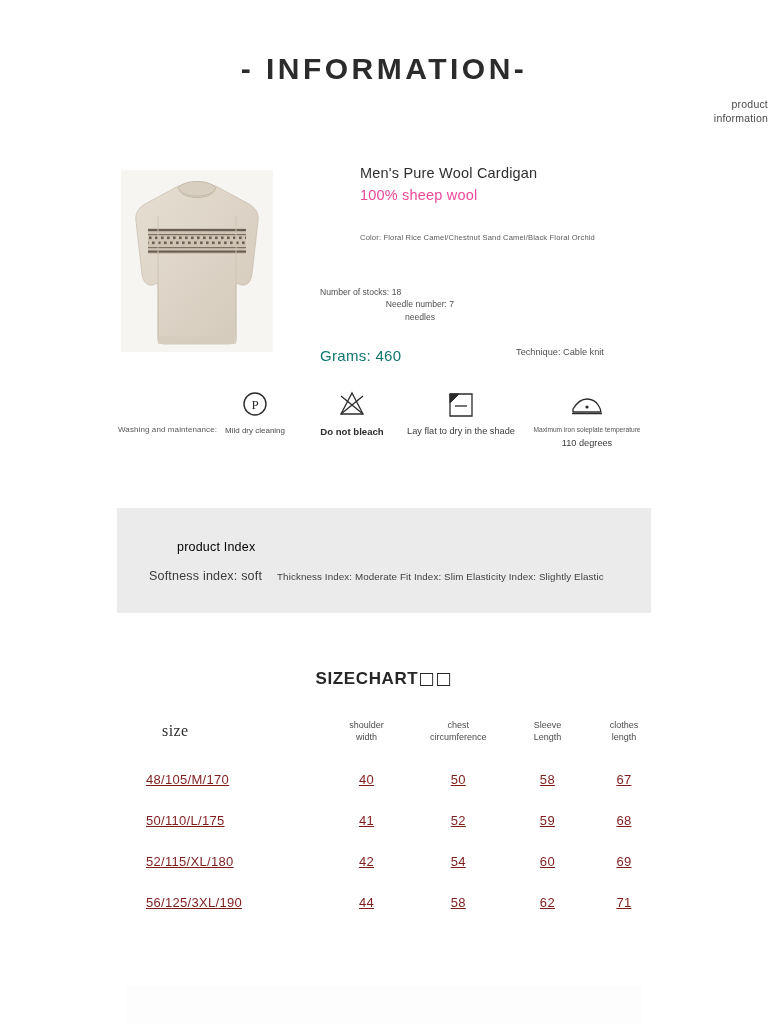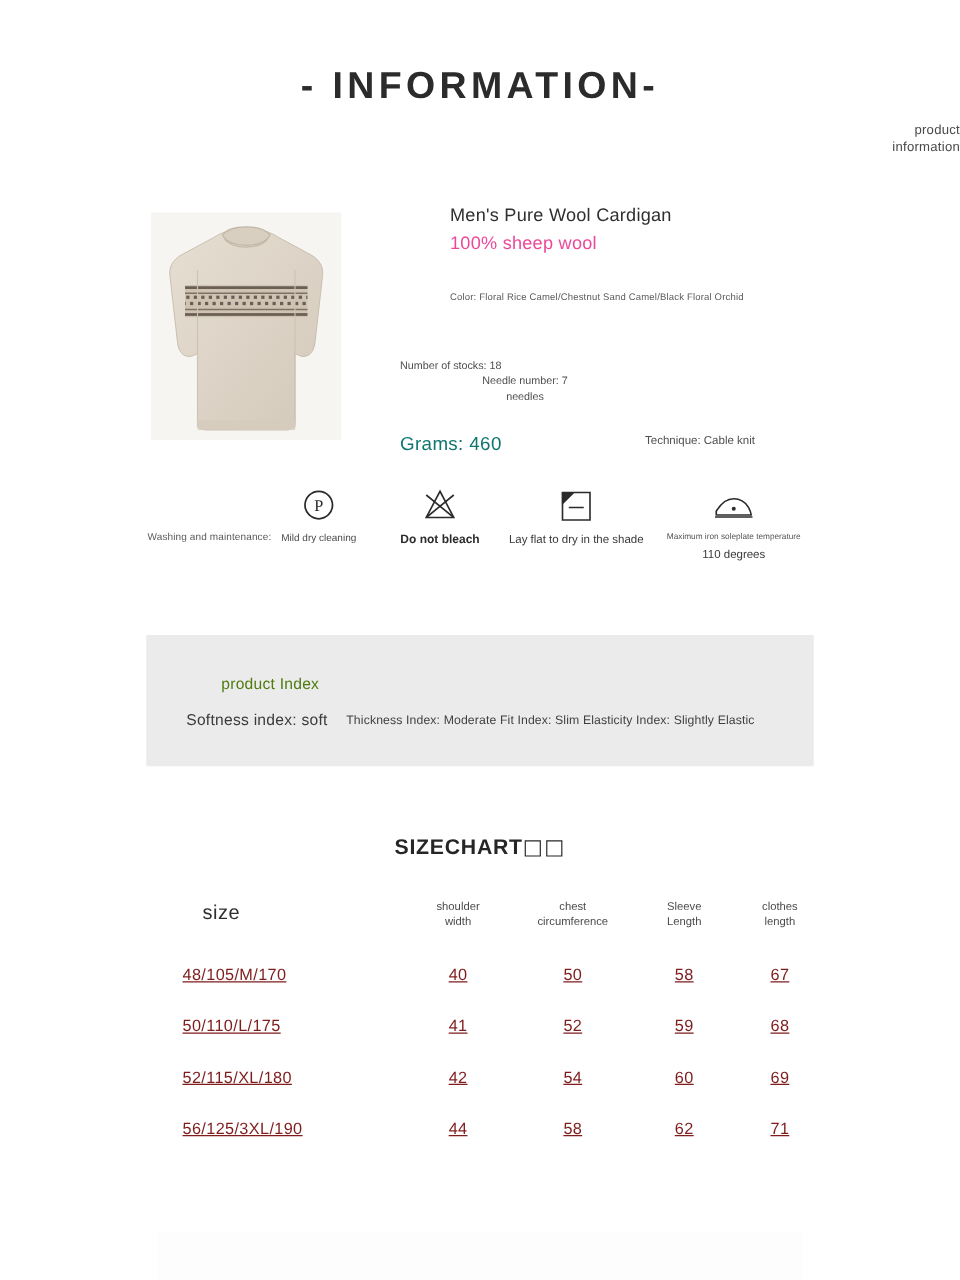--- a/index.html
+++ b/index.html
@@ -178,21 +178,21 @@
     top: 508px;
     width: 534px;
     height: 105px;
     background: #ebebeb;
   }
   .index-title {
     position: absolute;
     left: 60px;
     top: 32px;
     font-size: 12.5px;
-    color: #4d7c0f;
+    color: #000000;
     letter-spacing: 0.2px;
   }
   .index-softness {
     position: absolute;
     left: 32px;
     top: 61px;
     font-size: 12.5px;
     color: #3b3b3b;
     letter-spacing: 0.2px;
   }
@@ -254,21 +254,21 @@
     color: #7f1d1d;
     letter-spacing: 0.3px;
     text-align: center;
     padding: 13px 0;
     text-decoration: underline;
   }
   .size-table td.col-size {
     text-align: left;
     padding-left: 6px;
   }
-  .cw-size { width: 170px; }
+  .cw-size { width: 170px; font-family: Liberation Serif, serif; }
   .cw-sh   { width: 90px; }
   .cw-ch   { width: 100px; }
   .cw-sl   { width: 85px; }
   .cw-cl   { width: 75px; }
 
   .bottom-panel {
     position: absolute;
     left: 126px;
     top: 986px;
     width: 516px;

